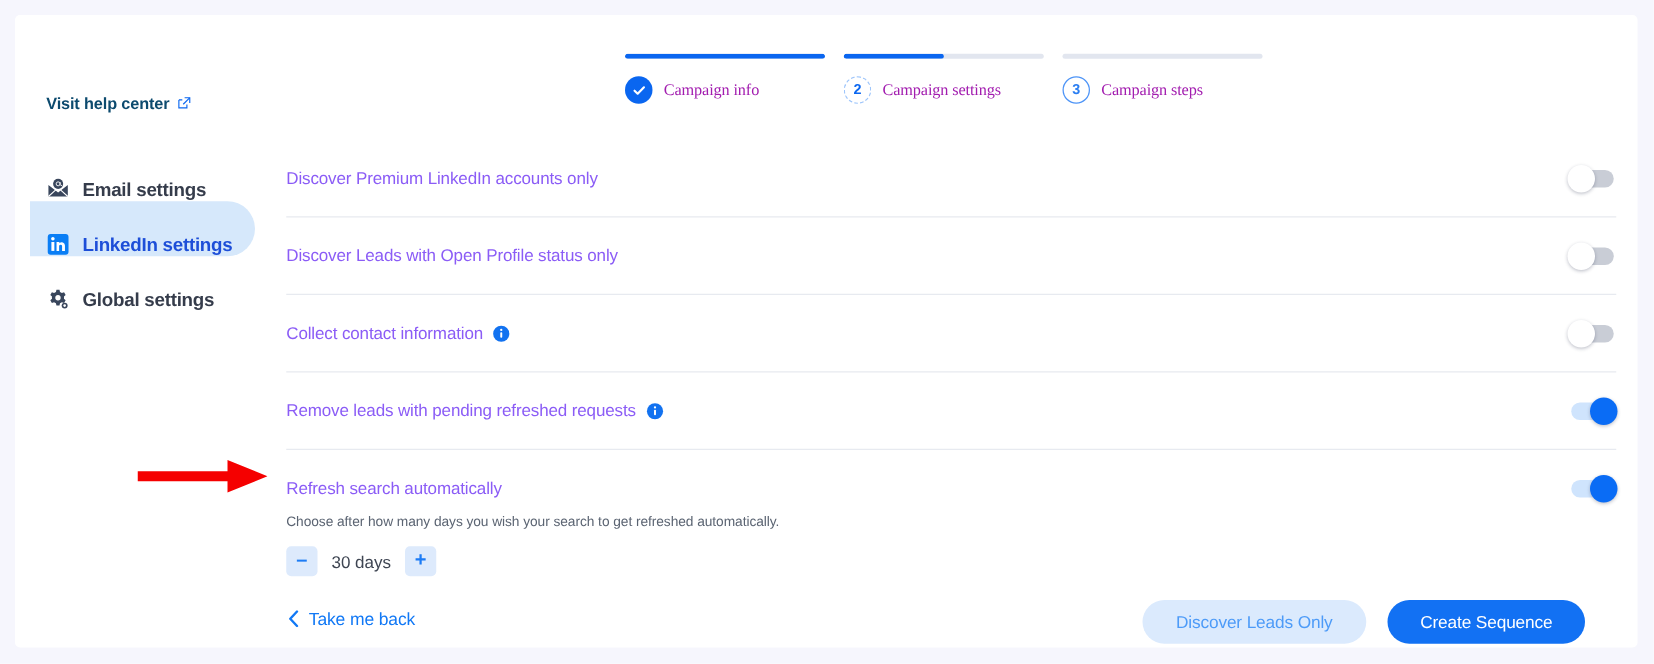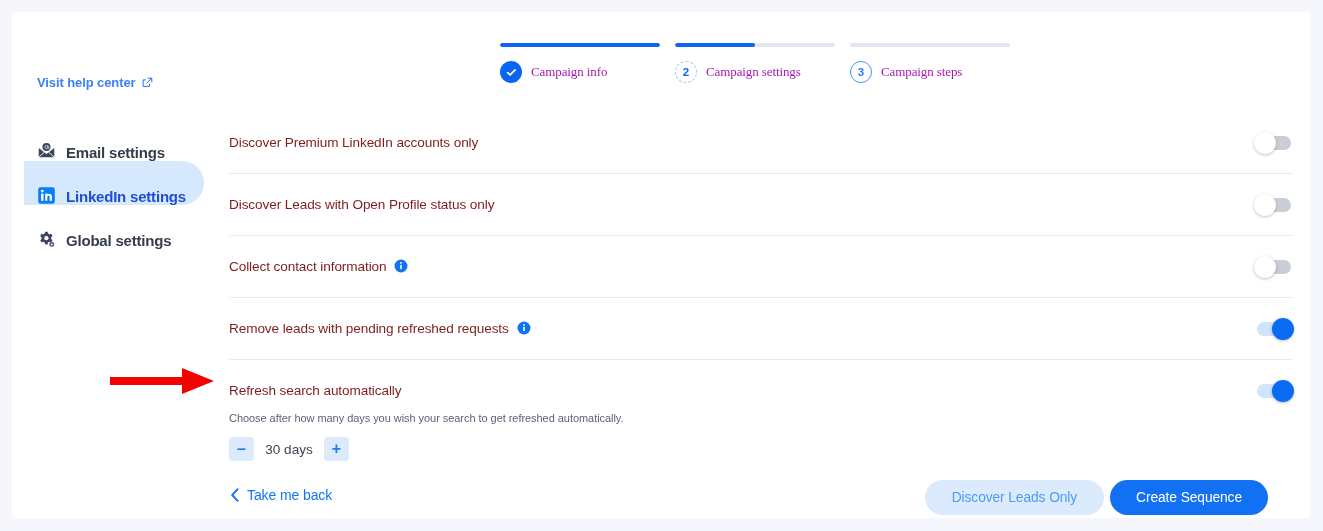--- a/index.html
+++ b/index.html
@@ -108,21 +108,21 @@
   
   .helplink {
     position: absolute;
     left: 25px;
     top: 63px;
     display: flex;
     align-items: center;
     gap: 6px;
     font-size: 13px;
     font-weight: 700;
-    color: #3b82f6;
+    color: #0c4a6e;
     cursor: pointer;
     letter-spacing: -0.1px;
   }
   .ext-icon { width: 11px; height: 11px; display: block; }
 
   .navlist {
     position: absolute;
     left: 12px;
     top: 105px;
     width: 180px;
@@ -162,24 +162,24 @@
     position: relative;
     height: 61px;
     display: flex;
     align-items: center;
     justify-content: space-between;
     border-bottom: 1px solid #e7eaf0;
   }
   .row:last-of-type { border-bottom: none; }
   .row-label {
     display: flex;
-    align-items: flex-start;
+    align-items: flex-end;
     gap: 8px;
     font-size: 13.6px;
-    color: #7f1d1d;
+    color: #8b5cf6;
     letter-spacing: -0.1px;
   }
   .info-icon { width: 14px; height: 14px; display: block; cursor: pointer; }
 
   
   .toggle {
     position: relative;
     width: 34px;
     height: 14px;
     border-radius: 7px;
@@ -255,21 +255,21 @@
     letter-spacing: -0.1px;
   }
   .chev { width: 10px; height: 14px; display: block; }
 
   .footer-btns {
     position: absolute;
     right: 42px;
     top: 468px;
     display: flex;
     align-items: flex-start;
-    gap: 6px;
+    gap: 17px;
   }
   .btn {
     border: none;
     border-radius: 20px;
     height: 35px;
     font-family: "Liberation Sans", sans-serif;
     font-size: 13.8px;
     cursor: pointer;
     letter-spacing: -0.1px;
   }

